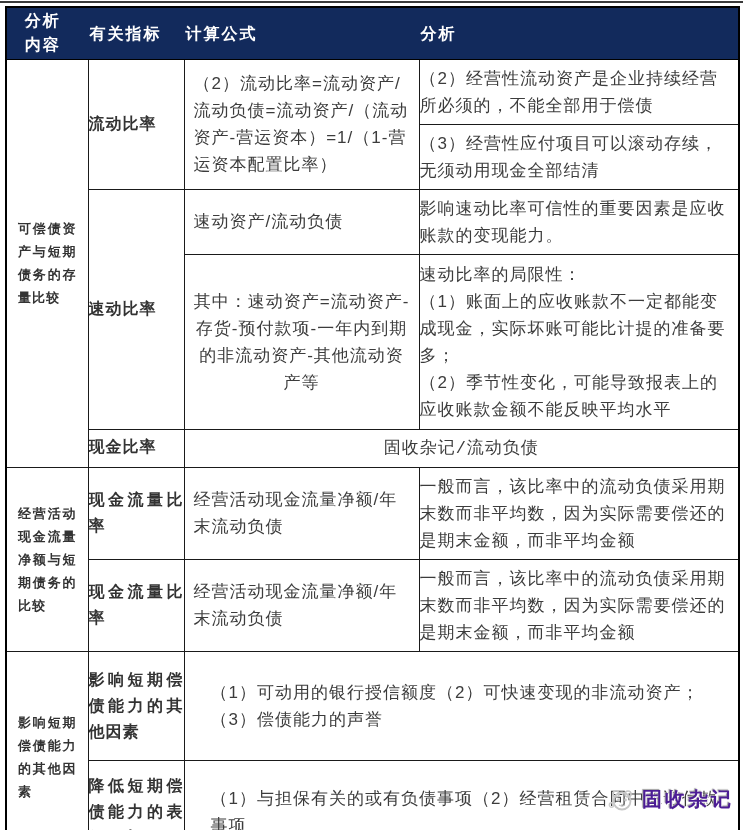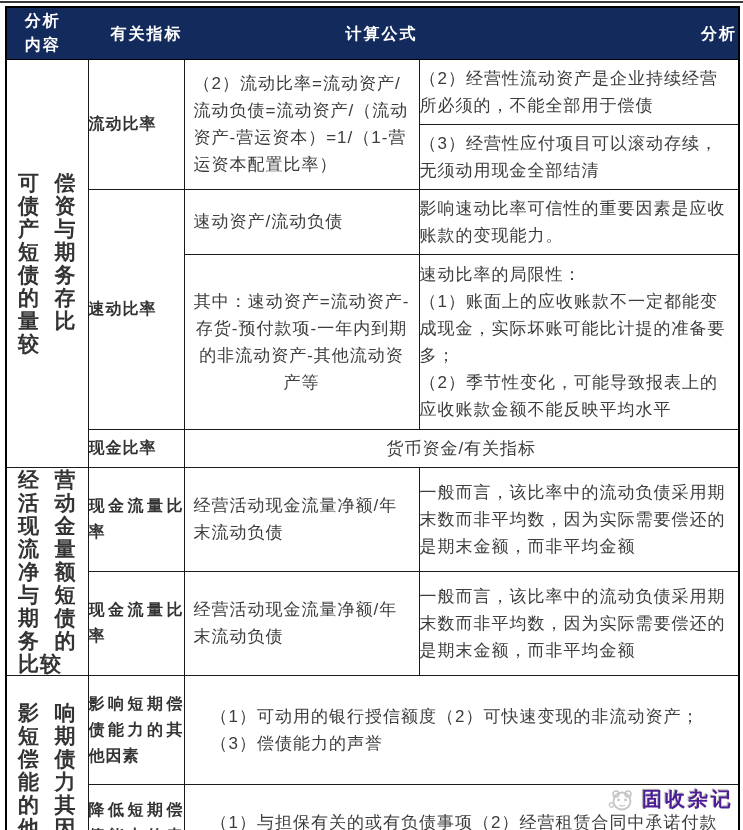--- a/index.html
+++ b/index.html
@@ -45,46 +45,46 @@
     letter-spacing: 1px;
     word-break: break-all;
     overflow: hidden;
   }
 
   thead th {
     background: #122a5c;
     color: #ffffff;
     font-weight: bold;
     font-size: 16px;
-    text-align: right;
+    text-align: left;
     letter-spacing: 2px;
     border-color: #122a5c;
     border-bottom-color: #000;
   }
   thead th + th { border-left-color: #54668e; }
   th.th1 {
     text-align: center;
     padding: 0 18px 0 9px;
     line-height: 24px;
   }
 
   tr.h-head { height: 52px; }
   tr.r1a { height: 55px; }
   tr.r1b { height: 55px; }
   tr.r2a { height: 53px; }
   tr.r2b { height: 175px; }
-  tr.r3  { height: 37px; }
+  tr.r3  { height: 37px; font-family: Liberation Mono, monospace; }
   tr.r4  { height: 86px; }
   tr.r5  { height: 86px; }
   tr.r6  { height: 109px; }
   tr.r7  { height: 104px; }
 
   td.group {
     font-weight: bold;
-    font-size: 21px;
+    font-size: 13px;
     line-height: 23px;
     padding: 0 11px;
     text-align: justify;
     text-justify: inter-character;
     color: #333333;
   }
   td.ind {
     font-weight: bold;
     font-size: 16px;
     line-height: 26px;
@@ -157,21 +157,21 @@
       <tr class="r2b">
         <td class="fx-c">其中：速动资产=流动资产-存货-预付款项-一年内到期的非流动资产-其他流动资产等</td>
         <td class="an">
           <div class="para">速动比率的局限性：</div>
           <div class="para">（1）账面上的应收账款不一定都能变成现金，实际坏账可能比计提的准备要多；</div>
           <div class="para">（2）季节性变化，可能导致报表上的应收账款金额不能反映平均水平</div>
         </td>
       </tr>
       <tr class="r3">
         <td class="ind">现金比率</td>
-        <td class="mg-c" colspan="2">货币资金/有关指标</td>
+        <td class="mg-c" colspan="2">固收杂记/流动负债</td>
       </tr>
 
       <tr class="r4">
         <td class="group" rowspan="2">经营活动现金流量净额与短期债务的比较</td>
         <td class="ind">现金流量比率</td>
         <td class="fx">经营活动现金流量净额/年末流动负债</td>
         <td class="an">一般而言，该比率中的流动负债采用期末数而非平均数，因为实际需要偿还的是期末金额，而非平均金额</td>
       </tr>
       <tr class="r5">
         <td class="ind">现金流量比率</td>

